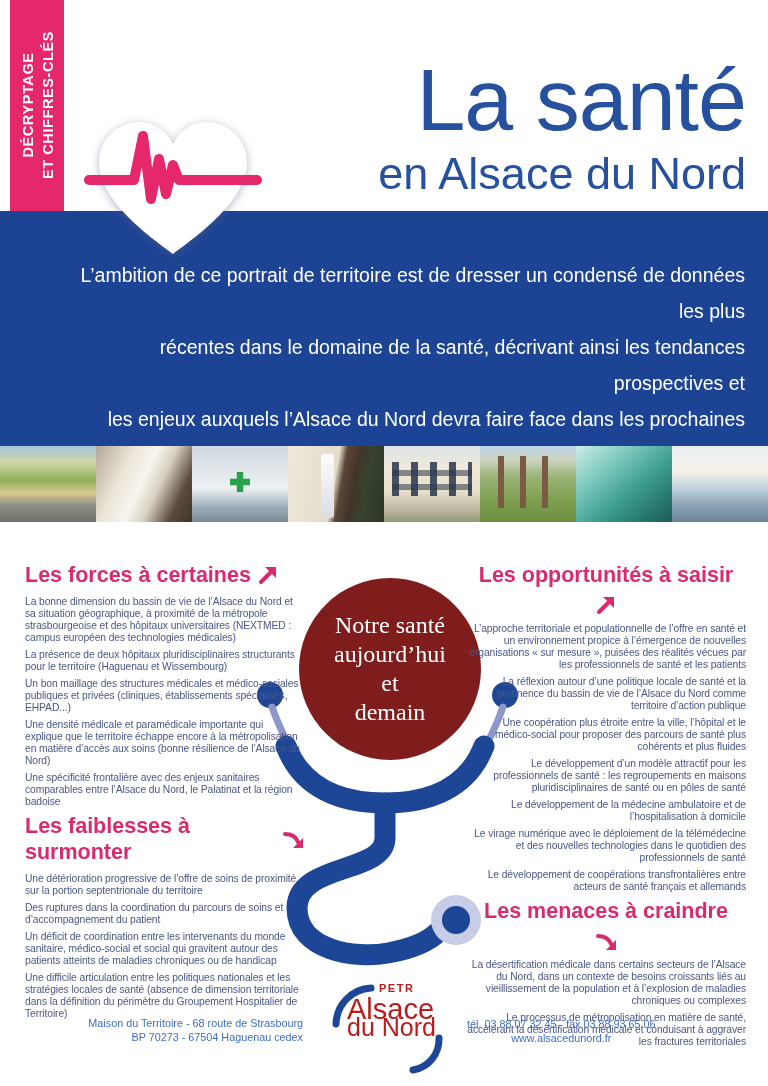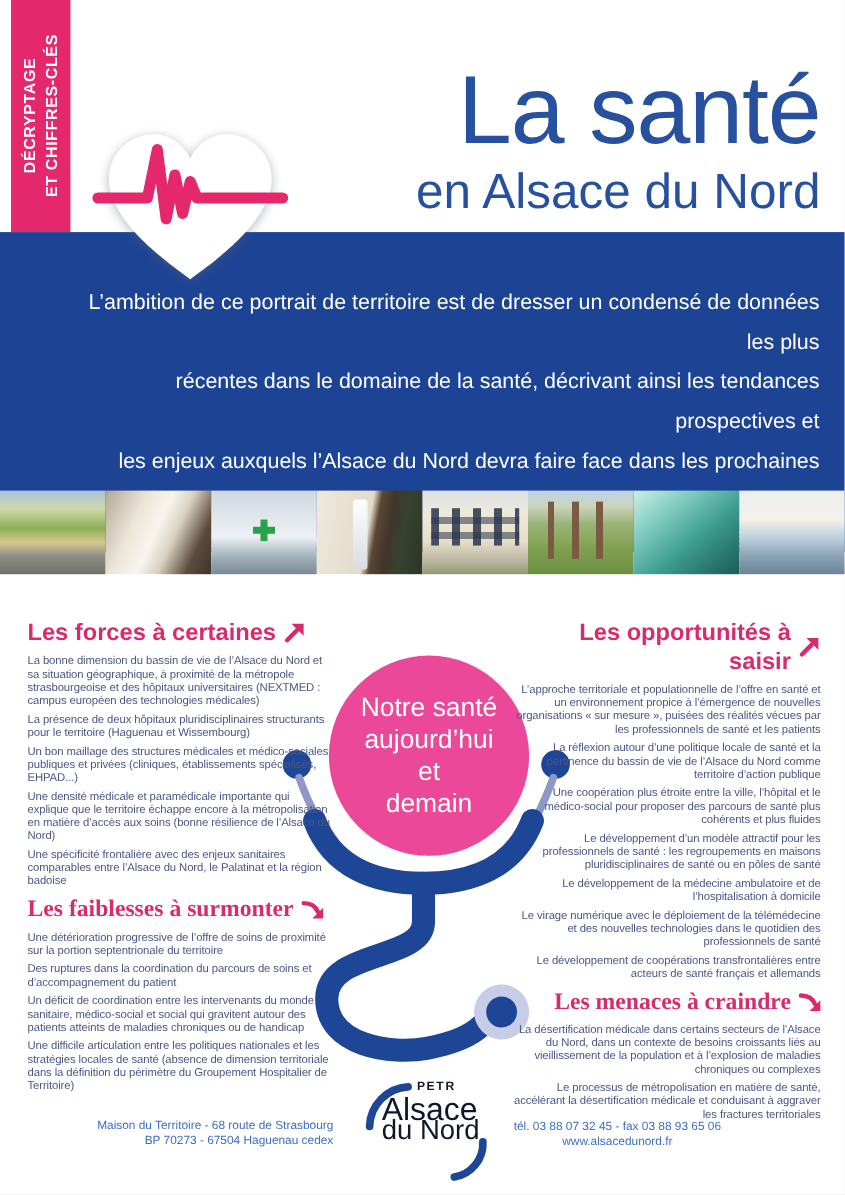--- a/index.html
+++ b/index.html
@@ -50,38 +50,38 @@
   .ph7{background:linear-gradient(140deg,#cdeee8 0%,#7ecabd 30%,#3f9e93 58%,#27776f 82%,#1d5d57 100%);}
   .ph8{background:linear-gradient(180deg,#eceff2 0%,#f4f1e9 35%,#b9cddc 58%,#8aa3b6 78%,#6d8498 100%);}
   
   .col{position:absolute;top:562px;z-index:4;}
   .col-left{left:25px;width:278px;text-align:left;}
   .col-right{left:466px;width:280px;text-align:right;}
   h2.sec{
     margin:0 0 8px 0;font-size:21.5px;line-height:26px;font-weight:bold;color:#D92A6D;
     display:flex;align-items:center;gap:7px;
   }
-  .col-right h2.sec{justify-content:flex-end;}
-  h2.sec.later{margin-top:0;font-family:Liberation Serif, serif;}
+  .col-right h2.sec{justify-content:flex-end;flex-direction:column;}
+  h2.sec.later{margin-top:0;}
   .sec-arrow{flex:0 0 auto;}
   .item{margin:0 0 5px 0;font-size:10.3px;line-height:12px;color:#4A5786;letter-spacing:-0.1px;}
   
   .steth{position:absolute;left:240px;top:580px;width:290px;height:420px;z-index:1;}
   .circle{
-    position:absolute;left:299px;top:596px;width:182px;height:182px;border-radius:50%;
-    background:#ec4899;color:#fff;z-index:2;
+    position:absolute;left:299px;top:578px;width:182px;height:182px;border-radius:50%;
+    background:#7f1d1d;color:#fff;z-index:2;
     display:flex;flex-direction:column;justify-content:center;align-items:center;
-    font-size:24px;line-height:29px;text-align:center;
+    font-size:24px;line-height:29px;text-align:center;font-family:Liberation Serif, serif;
   }
   
   .address{position:absolute;left:25px;top:1017px;width:278px;text-align:right;
     font-size:10.8px;line-height:13.5px;color:#3E6FC0;z-index:5;}
   .contact{position:absolute;left:467px;top:1017px;text-align:center;
     font-size:10.8px;line-height:14px;color:#3E6FC0;z-index:5;}
-  .logo{position:absolute;left:331px;top:982px;width:148px;height:100px;color:#0f172a;z-index:5;}
+  .logo{position:absolute;left:331px;top:982px;width:148px;height:100px;color:#b91c1c;z-index:5;}
   .logo svg{position:absolute;left:0;top:0;}
   .logo .petr{position:absolute;left:48px;top:0;font-size:11px;font-weight:bold;letter-spacing:1.5px;}
   .logo .n1{position:absolute;left:16px;top:12px;font-size:29px;line-height:30px;}
   .logo .n2{position:absolute;left:16px;top:30px;font-size:25px;line-height:30px;}
 </style>
 </head>
 <body>
 
 <div class="page">
 

